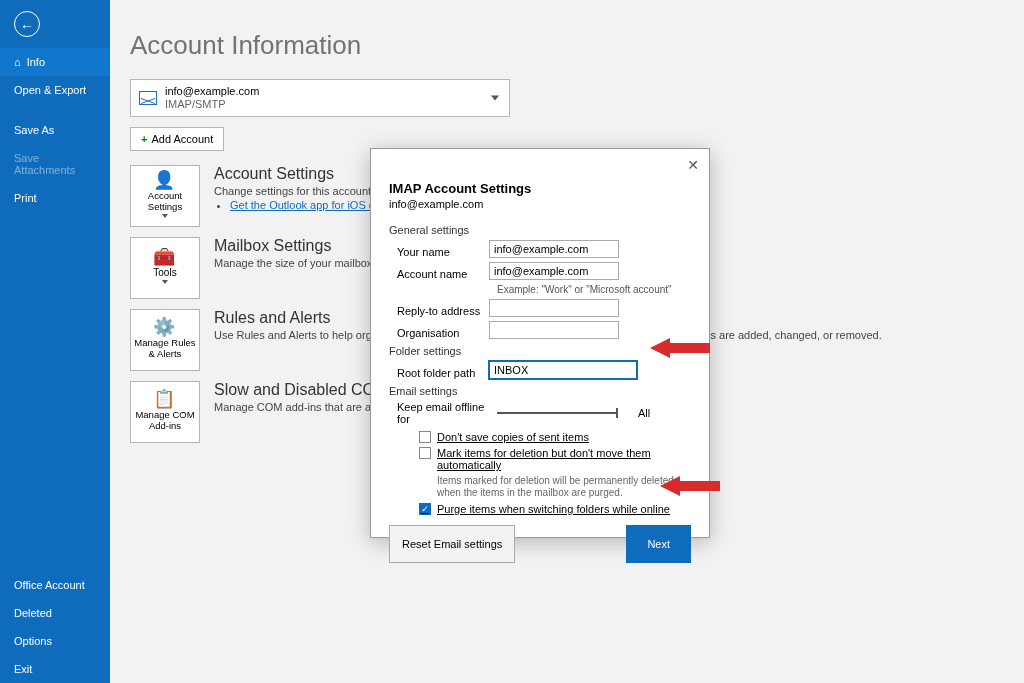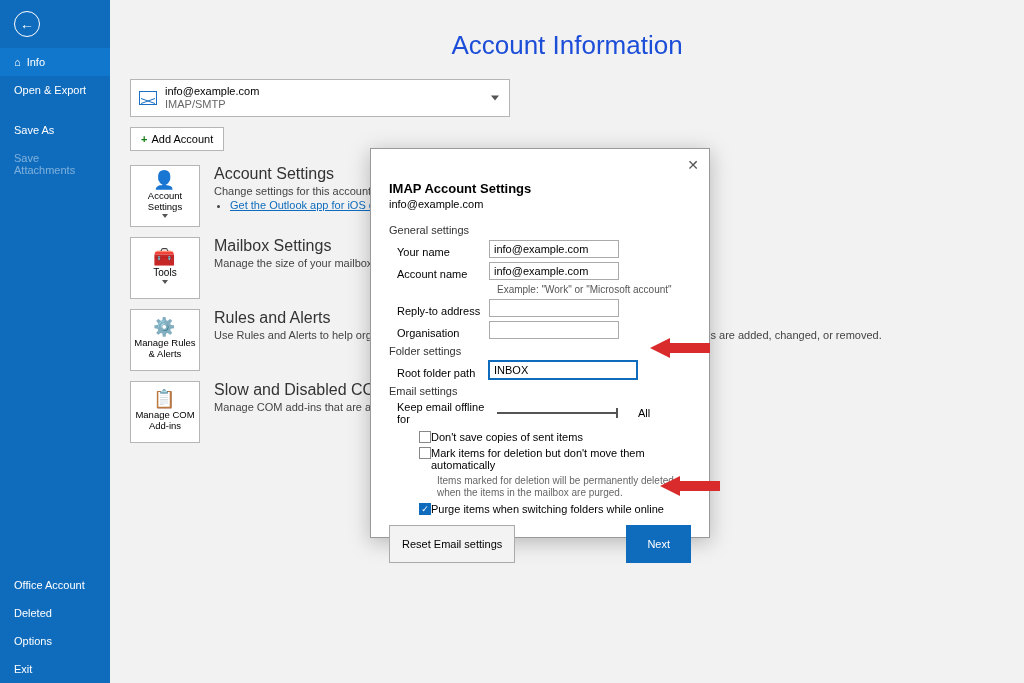--- a/index.html
+++ b/index.html
@@ -10,21 +10,21 @@
   .deco { position:absolute; top:0; right:100px; width:400px; height:80px; pointer-events:none; opacity:.25;}
   .deco svg { width:100%; height:100%;}
   .sidebar { position: absolute; left: 0; top: 0; bottom: 0; width: 110px; background: #0f6cbd; color: #fff; display: flex; flex-direction: column; font-size: 11px; }
   .sidebar .back { height: 48px; display: flex; align-items: center; padding-left: 14px; }
   .sidebar .back-icon { width: 26px; height: 26px; border: 1.5px solid #fff; border-radius: 50%; display: flex; align-items: center; justify-content: center; font-size: 14px;}
   .nav-item { padding: 8px 14px; cursor: default; display:flex; align-items:center; gap:6px;}
   .nav-item.active { background: #1177cc; }
   .nav-item.dim { opacity: .45; }
   .sidebar .spacer { flex: 1; }
   .main { position: absolute; left: 110px; top: 0; right: 0; bottom: 0; background: #f2f2f2; padding: 30px 20px 20px 20px; }
-  h1.page-title { font-size: 26px; font-weight: 300; color: #1d4ed8; margin-bottom: 18px; text-align: center; }
+  h1.page-title { font-size: 26px; font-weight: 300; color: #737373; margin-bottom: 18px; }
   .account-row { display:flex; gap:8px; margin-bottom:10px;}
   .account-selector { width: 380px; height: 38px; border: 1px solid #b5b5b5; background: #fff; display: flex; align-items: center; padding: 0 8px; position:relative;}
   .account-selector .mail-icon { width:18px; height:14px; border:1px solid #1b6ec2; margin-right:8px; position:relative; background:#fff;}
   .account-selector .mail-icon:before{content:"";position:absolute;left:1px;right:1px;top:1px;height:5px;border-bottom:1px solid #1b6ec2;transform:skewY(20deg);transform-origin:left;}
   .account-selector .mail-icon:after{content:"";position:absolute;left:1px;right:1px;top:1px;height:5px;border-bottom:1px solid #1b6ec2;transform:skewY(-20deg);transform-origin:right;}
   .account-selector .info { font-size: 11px; line-height:13px;}
   .account-selector .info .email{font-weight:400;}
   .account-selector .info .proto{color:#666;}
   .account-selector .drop { position:absolute; right:10px; top:50%; transform:translateY(-50%); border-left:4px solid transparent;border-right:4px solid transparent;border-top:5px solid #555;}
   .add-account { height:24px; border:1px solid #b5b5b5; background:#fff; font-size:11px; padding:0 10px; display:flex; align-items:center; gap:4px; margin-bottom:14px; width:fit-content;}
@@ -47,21 +47,21 @@
   .field-row{display:flex; align-items:flex-end; margin-bottom:4px;}
   .field-row label{width:100px; padding-left:8px;}
   .field-row input{width:130px; height:18px; border:1px solid #aaa; font-size:11px; padding:0 4px;}
   .field-row input.hl{border:1px solid #0f6cbd; box-shadow:0 0 0 1px #0f6cbd; width:148px;}
   .hint{font-size:10px; color:#555; margin-left:108px; margin-bottom:4px;}
   .slider-row{display:flex; align-items:center; margin-bottom:6px;}
   .slider-row label{width:108px; padding-left:8px;}
   .slider{width:120px; height:2px; background:#555; position:relative;}
   .slider .thumb{position:absolute; right:-1px; top:-4px; width:2px; height:10px; background:#555;}
   .slider-row .end{margin-left:21px;}
-  .chk-row{display:flex; align-items:flex-start; margin-bottom:4px; padding-left:30px;}
+  .chk-row{display:flex; align-items:flex-start; gap:6px; margin-bottom:4px; padding-left:30px;text-decoration:underline;}
   .chk{width:12px; height:12px; border:1px solid #888; background:#fff; flex-shrink:0; display:flex;align-items:center;justify-content:center;}
   .chk.on{background:#0f6cbd; border-color:#0f6cbd; color:#fff; font-size:9px;}
   .chk-note{font-size:10px; color:#666; padding-left:48px; margin-bottom:4px; line-height:12px;}
   .dlg-buttons{display:flex; justify-content:space-between; margin-top:10px;}
   .btn{height:38px; border:1px solid #aaa; background:#f3f3f3; font-size:11px; padding:0 12px; display:flex; align-items:center;}
   .btn.primary{background:#0f6cbd; border-color:#0f6cbd; color:#fff; padding:0 20px;}
   
   .big-arrow{position:absolute; width:60px; height:24px;}
   .big-arrow svg{width:100%;height:100%;}
 </style>
@@ -104,20 +104,23 @@
   <div class="nav-item">
       <span>Open &amp; Export</span>
     </div>
   <div style="height:12px"></div>
   <div class="nav-item">
       <span>Save As</span>
     </div>
   <div class="nav-item dim">
       <span>Save Attachments</span>
     </div>
+  <div class="nav-item">
+      <span>Print</span>
+    </div>
   <div class="spacer"></div>
   <div class="nav-item">
       <span>Office Account</span>
     </div>
   <div class="nav-item">
       <span>Deleted</span>
     </div>
   <div class="nav-item">
       <span>Options</span>
     </div>

